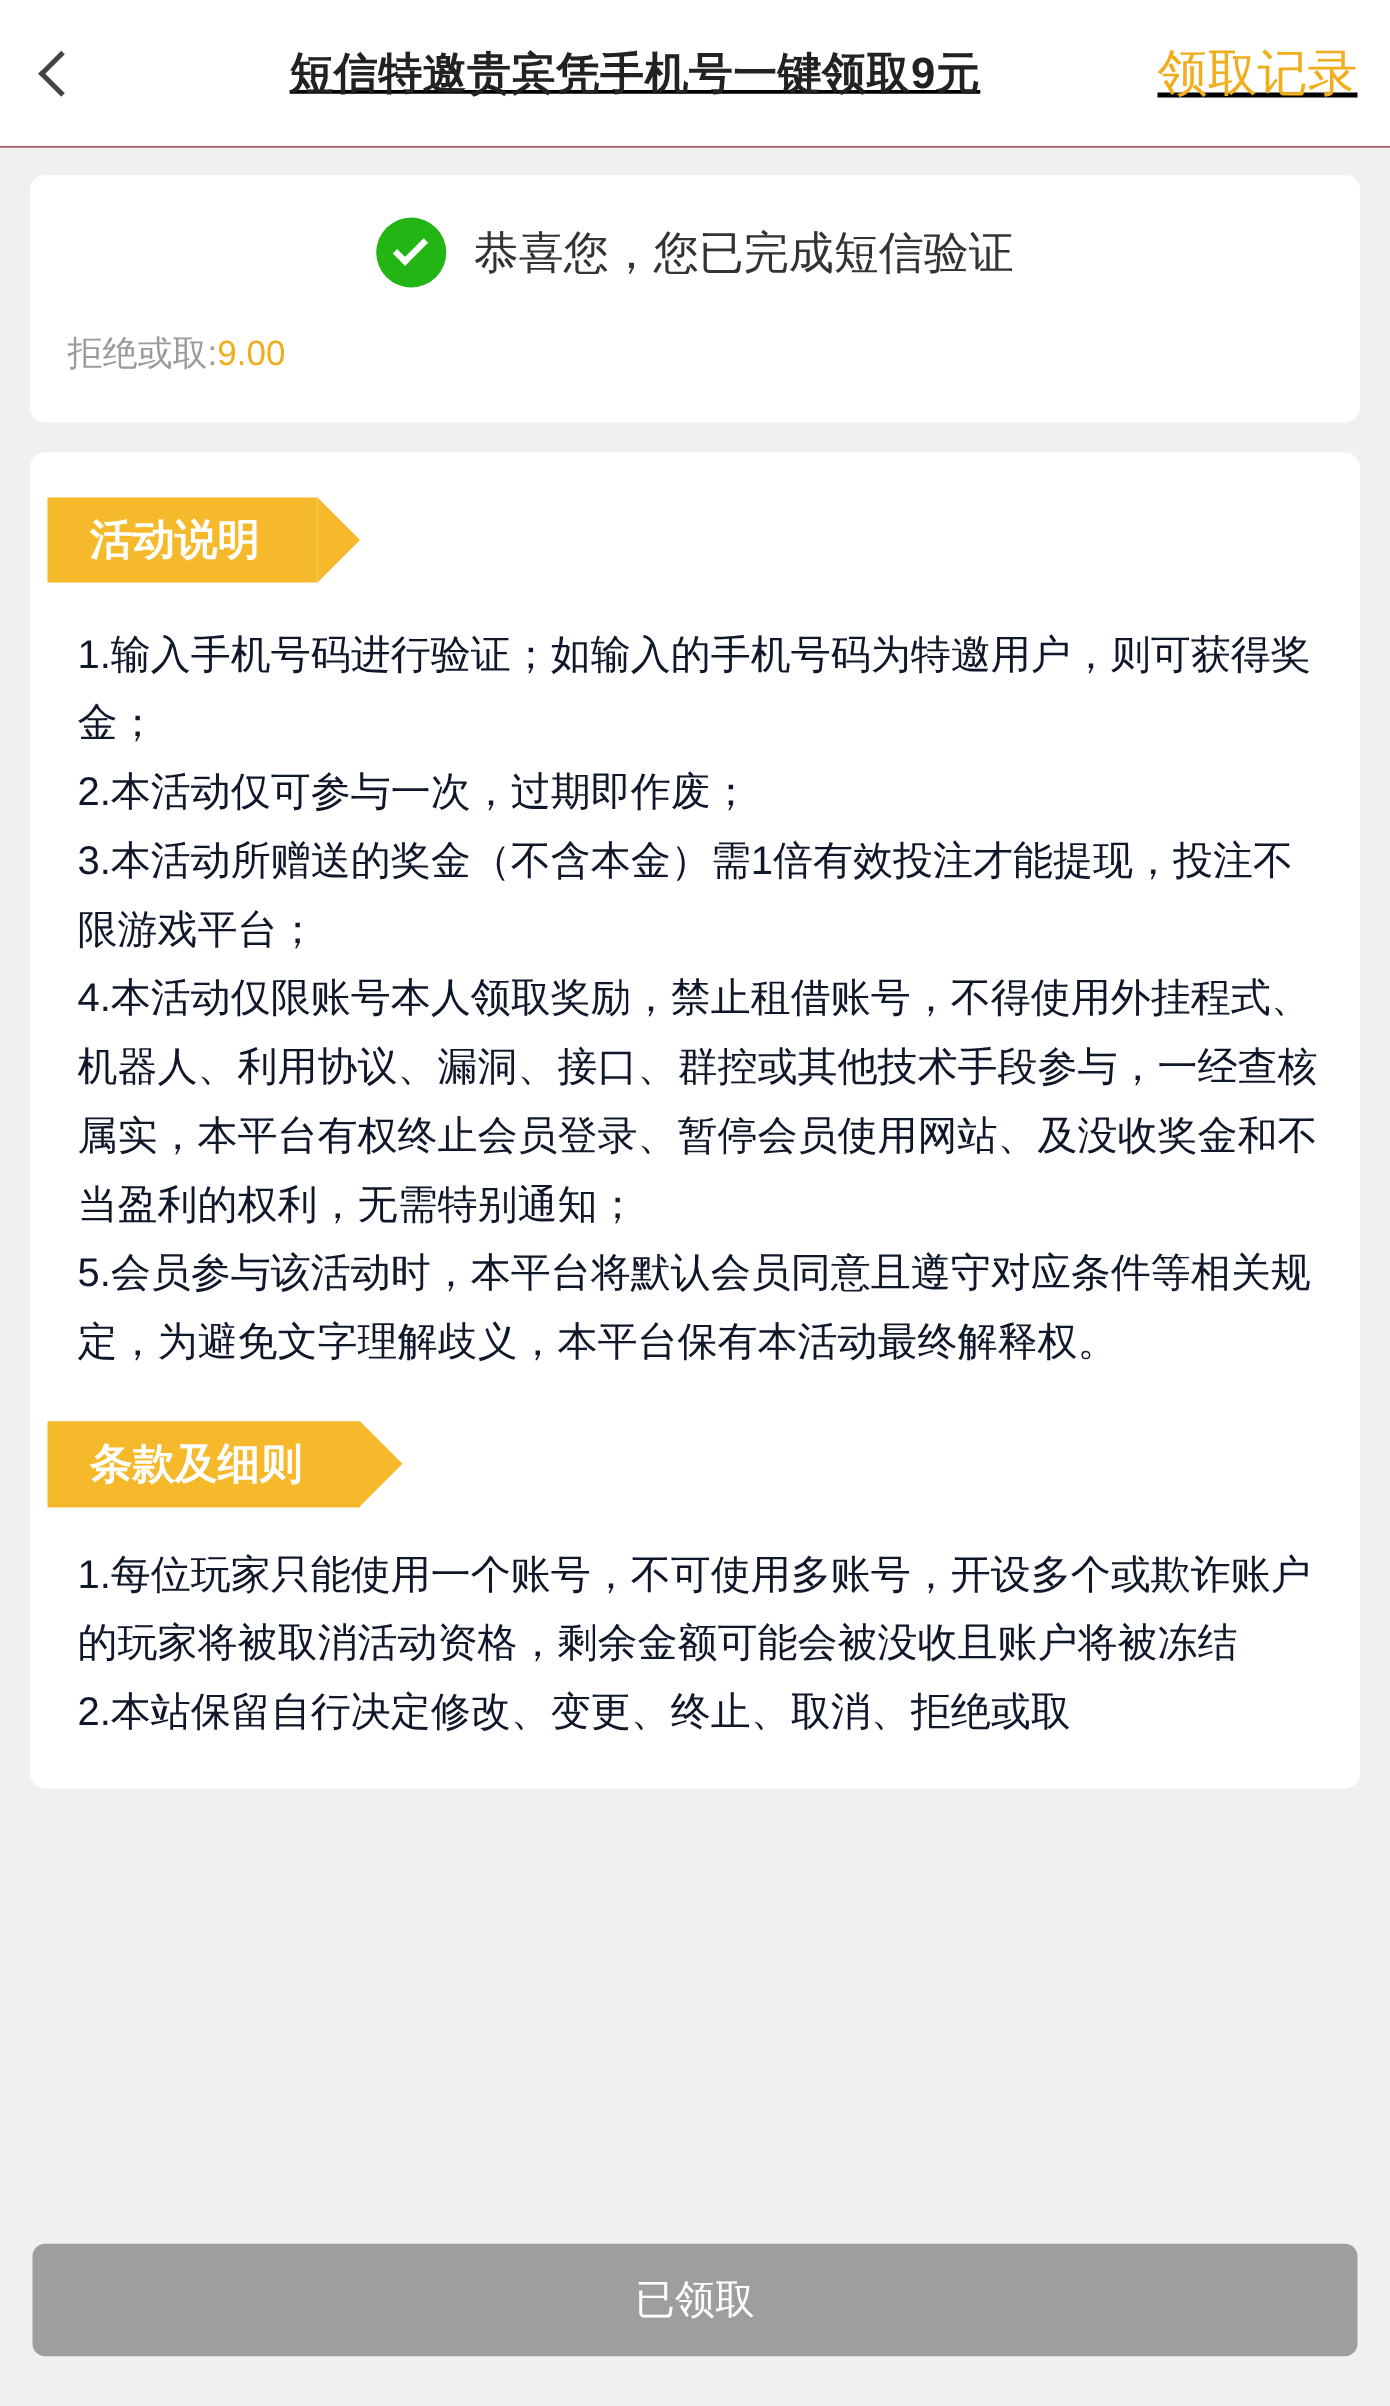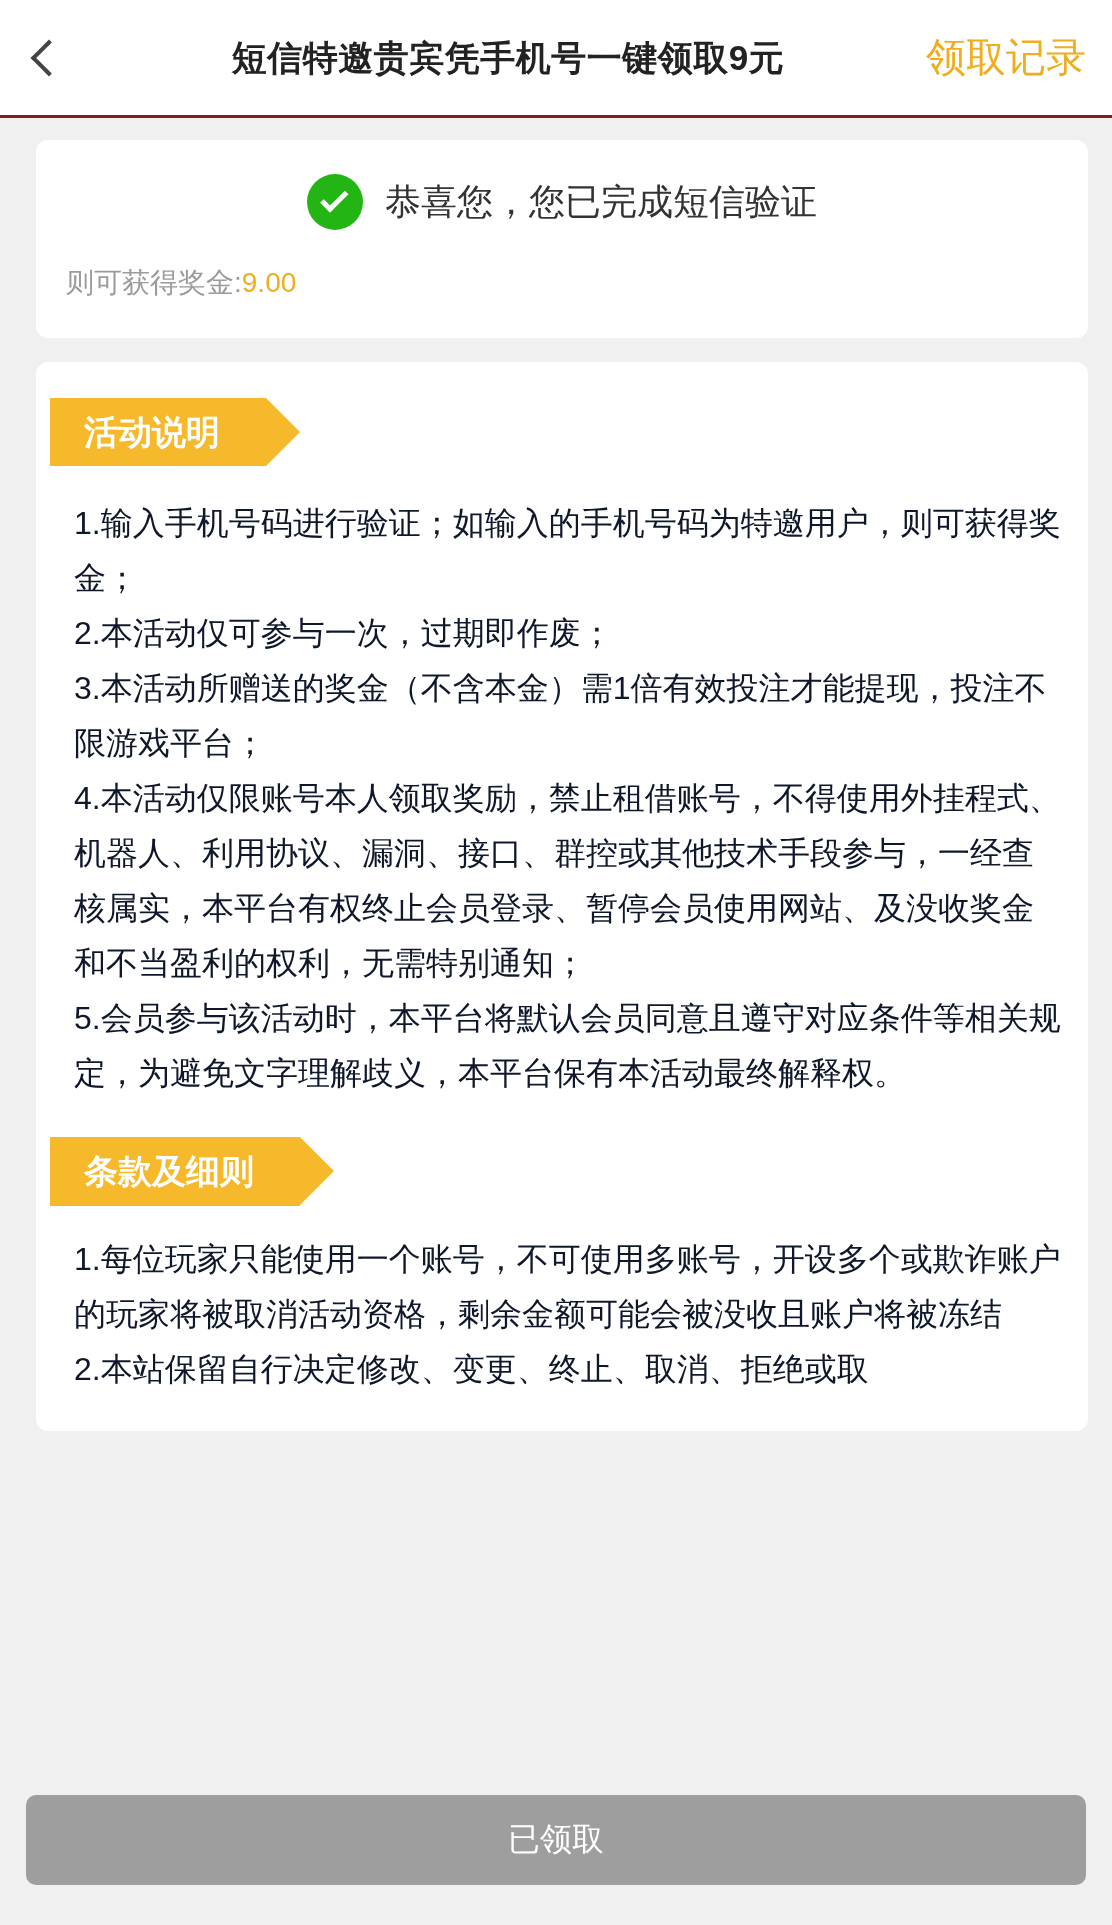--- a/index.html
+++ b/index.html
@@ -19,21 +19,22 @@
   }
 
   
   .header {
     position: relative;
     background: #ffffff;
     height: 118px;
     flex: 0 0 118px;
     display: flex;
     align-items: center;
-    border-bottom: 3px solid #7f1d1d;
+    border-bottom: 1px solid #7f1d1d;
+    text-decoration: underline;
   }
   .back-btn {
     width: 90px;
     height: 118px;
     display: flex;
     align-items: center;
     justify-content: center;
     flex: 0 0 90px;
   }
   .chev {
@@ -59,21 +60,21 @@
     flex: 0 0 auto;
     padding-right: 26px;
     font-size: 40px;
     color: #f0ad1e;
     white-space: nowrap;
   }
 
   
   .content {
     flex: 1 1 auto;
-    padding: 22px 24px 0 36px;
+    padding: 22px 24px 0 24px;
     overflow: hidden;
   }
 
   
   .card {
     background: #ffffff;
     border-radius: 12px;
     padding: 34px 30px 36px 30px;
     margin-bottom: 24px;
   }
@@ -198,21 +199,21 @@
   <div class="content">
 
     <div class="card">
       <div class="success-row">
         <span class="check-circle">
           <span class="check-mark"></span>
         </span>
         <span class="success-text">恭喜您，您已完成短信验证</span>
       </div>
       <div class="amount-row">
-        <span>则可获得奖金:</span><span class="amount-value">9.00</span>
+        <span>拒绝或取:</span><span class="amount-value">9.00</span>
       </div>
     </div>
 
     <div class="panel">
 
       <div class="ribbon-wrap">
         <span class="ribbon">活动说明</span>
       </div>
       <div class="para">1.输入手机号码进行验证；如输入的手机号码为特邀用户，则可获得奖金；
 2.本活动仅可参与一次，过期即作废；

